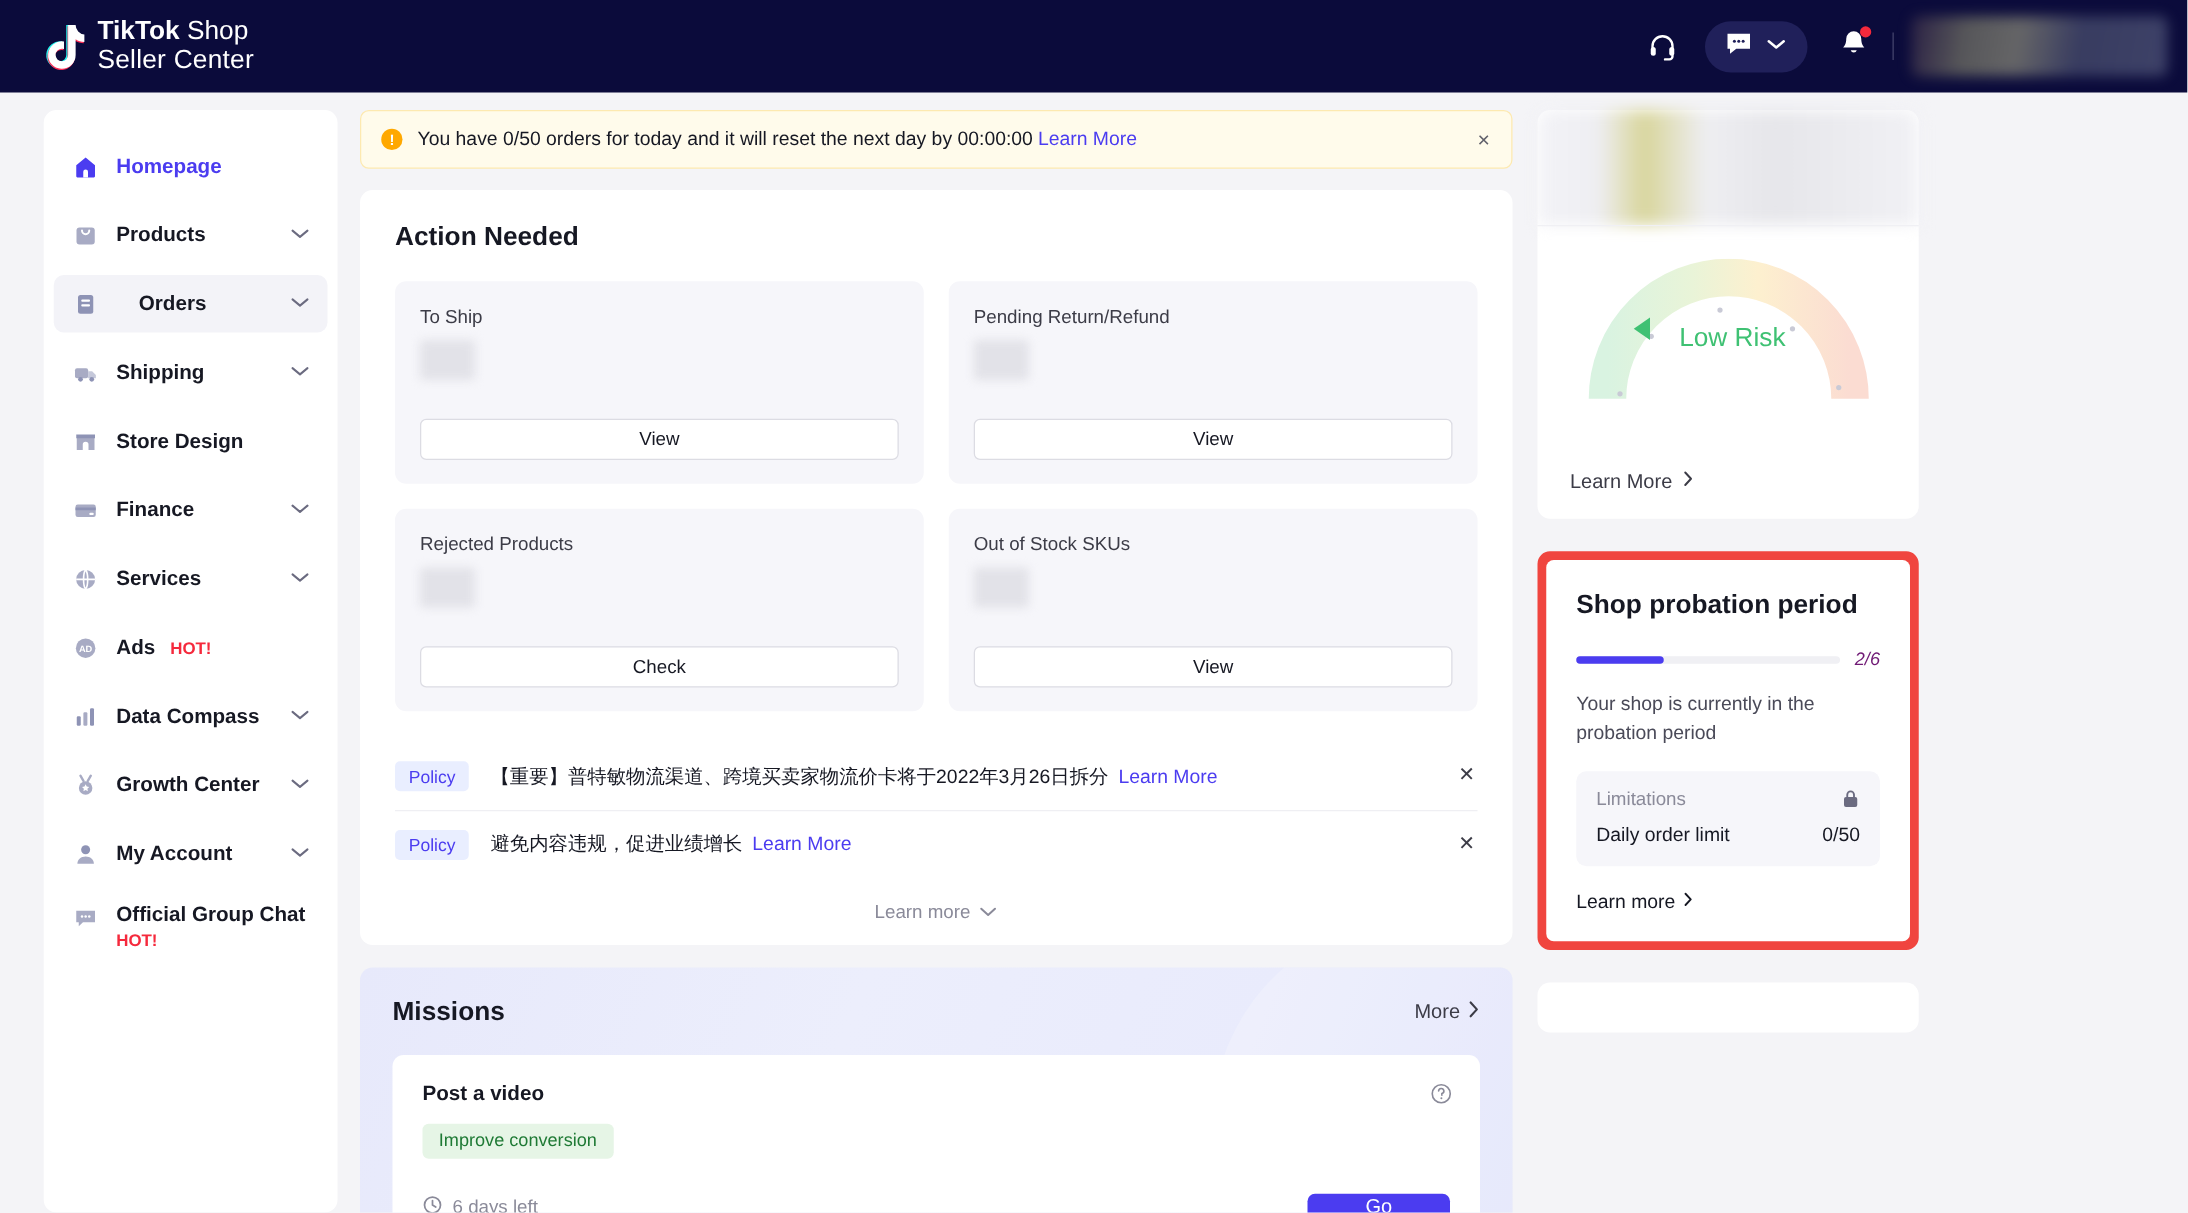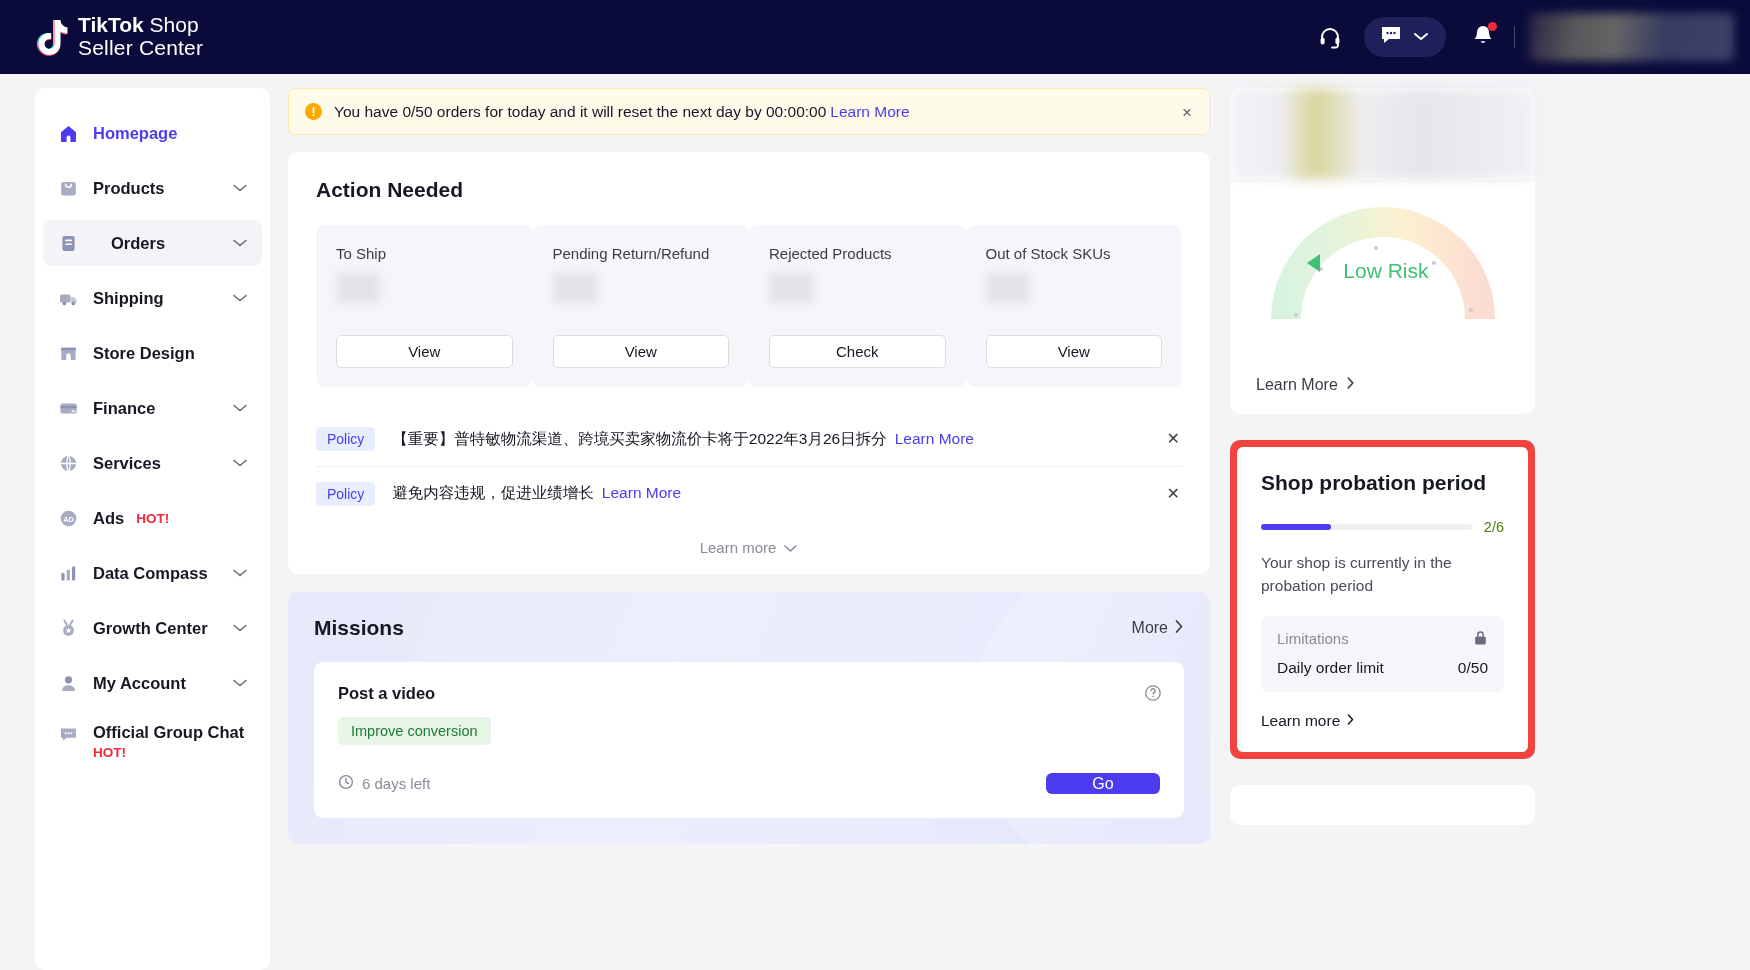--- a/index.html
+++ b/index.html
@@ -106,22 +106,22 @@
     cursor: pointer; color: #61616b; font-size: 17px; line-height: 1;
   }
 
   .card {
     background: #fff; border-radius: 10px; margin-top: 17px;
     padding: 26px 28px 0 28px;
   }
   .card-title { font-size: 21px; font-weight: 700; color: #161823; }
 
   .action-grid {
-    display: grid; grid-template-columns: repeat(4, 1fr);
-    margin-top: 23px;
+    display: grid; grid-template-columns: repeat(2, 1fr);
+    gap: 20px; margin-top: 23px;
   }
   .action-card {
     background: #f6f6fa; border-radius: 9px;
     padding: 20px 20px 19px 20px; height: 162px;
     display: flex; flex-direction: column;
   }
   .ac-label { font-size: 15px; color: #3c3c47; }
   .ac-value-blur {
     width: 44px; height: 32px; margin-top: 10px;
     background: #e2e2e8; border-radius: 3px; filter: blur(4px);
@@ -224,21 +224,21 @@
     padding: 2px; background: #f0453f;
   }
   .probation {
     background: #fff; border-radius: 6px;
     padding: 24px 24px 22px 24px;
   }
   .prob-title { font-size: 21px; font-weight: 700; color: #161823; }
   .prob-progress-row { display: flex; align-items: center; gap: 12px; margin-top: 24px; }
   .prob-track { flex: 1; height: 6px; border-radius: 3px; background: #f0f0f4; position: relative; }
   .prob-fill { position: absolute; left: 0; top: 0; height: 6px; border-radius: 3px; background: #4b3cf0; width: 33%; }
-  .prob-count { font-size: 14.5px; color: #4d7c0f; white-space: nowrap; }
+  .prob-count { font-size: 14.5px; color: #701a75; white-space: nowrap; font-style: italic; }
   .prob-desc { margin-top: 16px; font-size: 15.5px; color: #4a4a58; line-height: 1.5; }
   .limits {
     margin-top: 18px; background: #f6f6fa; border-radius: 8px;
     padding: 14px 16px 15px 16px; position: relative;
   }
   .limits-head { font-size: 15px; color: #8a8a99; }
   .limits-lock { position: absolute; right: 16px; top: 14px; }
   .limits-row {
     display: flex; align-items: center; justify-content: space-between;
     margin-top: 12px;

